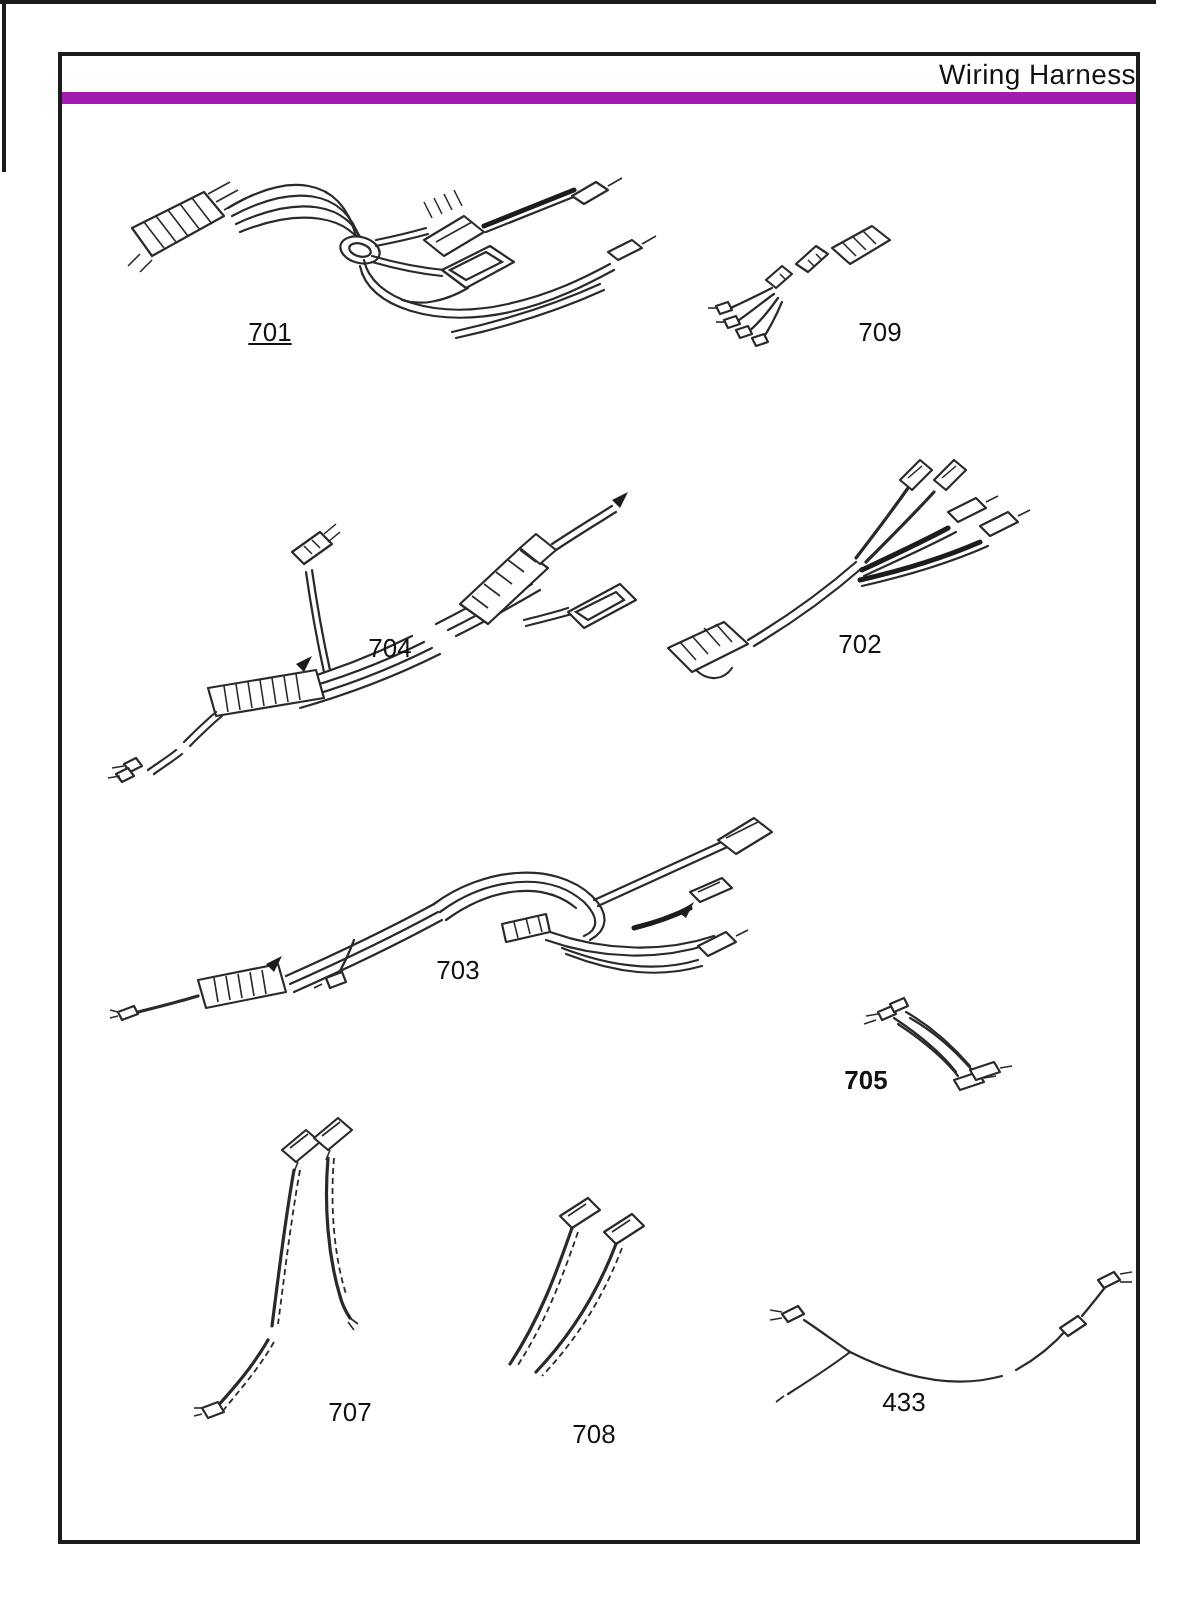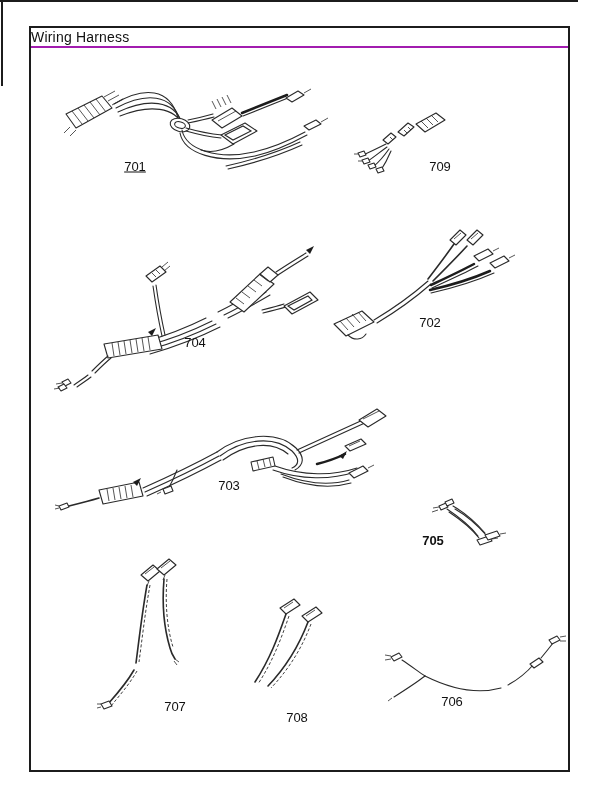--- a/index.html
+++ b/index.html
@@ -13,22 +13,22 @@
   .edge-artifact{position:absolute;background:#1c1c1c;}
   .frame{
     position:absolute;
     left:29px;top:26px;
     width:537px;height:742px;
     border:2px solid #1c1c1c;
   }
   .title-bar{
     position:absolute;
     left:0;top:0;width:100%;height:18px;
-    border-bottom:2px solid #a21caf;
-    display:flex;align-items:center;justify-content:flex-start;
+    border-bottom:6px solid #a21caf;
+    display:flex;align-items:center;justify-content:flex-end;
   }
   .title-text{
     font-size:14px;
     color:#111;
     letter-spacing:0.2px;
   }
   .part{position:absolute;}
   .part svg{display:block;overflow:visible;}
   .part-label{
     position:absolute;
@@ -186,21 +186,21 @@
       <path class="w" d="M60,118 C54,123 49,128 44,133"></path>
         <path class="w" d="M40,137 C35,141 30,144 26,147"></path>
       <path class="w" d="M63,120 C57,125 52,130 47,135"></path>
         <path class="w" d="M43,139 C38,143 33,146 29,149"></path>
       <polygon class="cn" points="14,144 20,141 23,145 17,148"></polygon>
       <polygon class="cn" points="10,149 16,146 19,150 13,153"></polygon>
       <line class="h" x1="8" y1="146" x2="14" y2="145"></line>
         <line class="h" x1="6" y1="151" x2="12" y2="150"></line>
     </svg>
   </div>
-  <span class="part-label" style="left:195px;top:342px;">704</span>
+  <span class="part-label" style="left:195px;top:324px;">704</span>
 
   <div class="part" style="left:328px;top:218px;">
     <svg width="190" height="128" viewBox="0 0 190 128">
 
       <polygon class="cn" points="6,106 34,93 46,104 18,118"></polygon>
       <line class="h" x1="12" y1="103" x2="20" y2="112"></line>
         <line class="h" x1="18" y1="100" x2="26" y2="109"></line>
       <line class="h" x1="24" y1="96" x2="32" y2="105"></line>
         <line class="h" x1="30" y1="94" x2="38" y2="103"></line>
       <path class="w" d="M20,117 C26,123 34,122 38,116"></path>
@@ -347,15 +347,15 @@
       <line class="h" x1="9" y1="62" x2="5" y2="65"></line>
       <path class="w" d="M42,40 C70,54 96,58 118,52"></path>
       <path class="w" d="M125,49 C136,43 145,35 151,28"></path>
       <polygon class="cn" points="147,28 156,22 160,26 151,32"></polygon>
       <path class="w" d="M158,22 C163,16 167,11 170,7"></path>
       <polygon class="cn" points="166,4 174,0 177,4 169,8"></polygon>
       <line class="h" x1="177" y1="1" x2="183" y2="0"></line>
         <line class="h" x1="177" y1="5" x2="183" y2="5"></line>
     </svg>
   </div>
-  <span class="part-label" style="left:452px;top:701px;">706</span>
+  <span class="part-label" style="left:452px;top:701px;">433</span>
 
 </div>
 
 </body></html>

